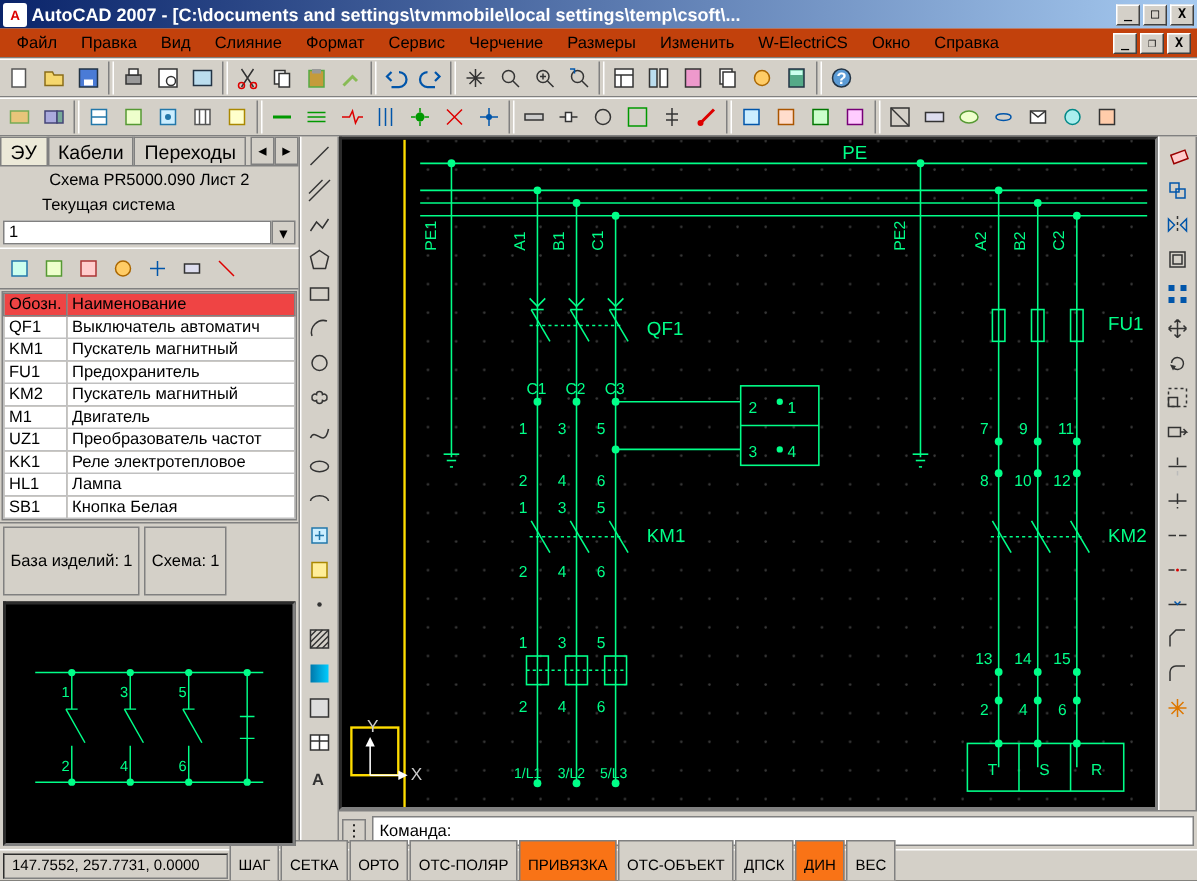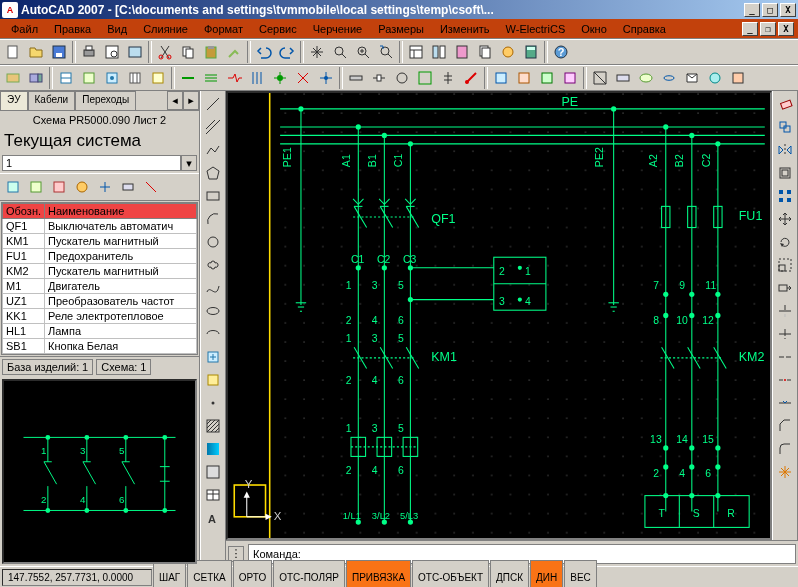--- a/index.html
+++ b/index.html
@@ -12,36 +12,36 @@
 .menu-bar { background:#c2410c; height:20px; display:flex; align-items:center; padding:0 4px; gap:2px; border-bottom:1px solid #808080;}
 .menu-item { padding:2px 7px; cursor:default; }
 .mdi-btns { margin-left:auto; display:flex; gap:2px; }
 .toolbar { background:#d4d0c8; height:26px; display:flex; align-items:center; padding:2px; border-top:1px solid #fff; border-bottom:1px solid #808080; gap:1px; overflow:hidden;}
 .tb-sep { width:4px; height:22px; border-left:1px solid #808080; border-right:1px solid #fff; margin:0 1px;}
 .tb-btn { width:22px; height:22px; display:flex;align-items:center;justify-content:center; border:1px solid transparent; font-size:12px;cursor:default;}
 .tb-btn svg{width:16px;height:16px;}
 .content { flex:1; display:flex; overflow:hidden;}
 .left-panel { width:200px; background:#d4d0c8; display:flex;flex-direction:column; border-right:1px solid #808080;}
 .lp-tabs { display:flex; height:20px;border-bottom:1px solid #808080;}
-.lp-tab { padding:2px 6px; border:1px solid #808080;border-bottom:none;background:#d4d0c8;font-size:10px;}
+.lp-tab { padding:2px 6px; border:1px solid #808080;border-bottom:none;background:#d4d0c8;font-size:13px;}
 .lp-tab.active{background:#ece9d8;}
 .lp-arrows{margin-left:auto;display:flex;}
 .lp-arrow{width:16px;display:flex;align-items:center;justify-content:center;border:1px solid #808080;}
 .scheme-title { text-align:center; padding:3px; font-size:11px;}
-.lp-label{padding:2px 4px;font-size:17px;}
+.lp-label{padding:2px 4px;font-size:11px;margin-left:24px;}
 .lp-select{margin:2px;display:flex;}
 .lp-select input{flex:1;border:1px solid #808080;padding:1px 3px;font-size:11px;}
 .lp-select .dd{width:16px;border:1px solid #808080;background:#d4d0c8;display:flex;align-items:center;justify-content:center;}
 .mini-tb{display:flex;padding:2px;gap:1px;border-top:1px solid #fff;border-bottom:1px solid #808080;}
 .table-container{flex:0 0 auto;overflow:hidden;border:1px solid #808080;margin:1px;}
 .data-table{width:100%;border-collapse:collapse;font-size:11px;}
 .data-table th{background:#ef4444;border:1px solid #808080;padding:1px 3px;text-align:left;font-weight:normal;}
 .data-table td{background:#fff;border:1px solid #c0c0c0;padding:1px 3px;white-space:nowrap;overflow:hidden;}
 .footer-tabs{display:flex;padding:2px;gap:3px;border-top:1px solid #808080;}
-.footer-tab{padding:1px 4px;border:1px solid #808080;font-size:10px;}
+.footer-tab{padding:16px 4px;border:1px solid #808080;font-size:10px;}
 .preview{flex:1;margin:2px;border:2px inset #808080;background:#000;position:relative;overflow:hidden;}
 .draw-area{flex:1;display:flex;flex-direction:column;}
 .vtoolbar{width:26px;background:#d4d0c8;display:flex;flex-direction:column;padding:2px 0;gap:1px;border-right:1px solid #808080;border-left:1px solid #fff;}
 .vtb-btn{height:22px;display:flex;align-items:center;justify-content:center;border:1px solid transparent;}
 .canvas-wrap{flex:1;display:flex;}
 .canvas{flex:1;background:#000;border:2px inset #808080;position:relative;overflow:hidden;}
 .cmd-area{height:26px;display:flex;align-items:center;background:#d4d0c8;border-top:1px solid #808080;padding:2px;}
 .cmd-input{flex:1;background:#fff;border:1px solid #808080;padding:2px 4px;font-size:11px;height:20px;margin-left:4px;}
 .status-bar{height:21px;background:#d4d0c8;display:flex;align-items:center;border-top:1px solid #fff;padding:0 2px;gap:1px;text-align:center;}
 .status-cell{border:1px inset #808080;padding:1px 5px;font-size:10px;height:17px;display:flex;align-items:center;}

